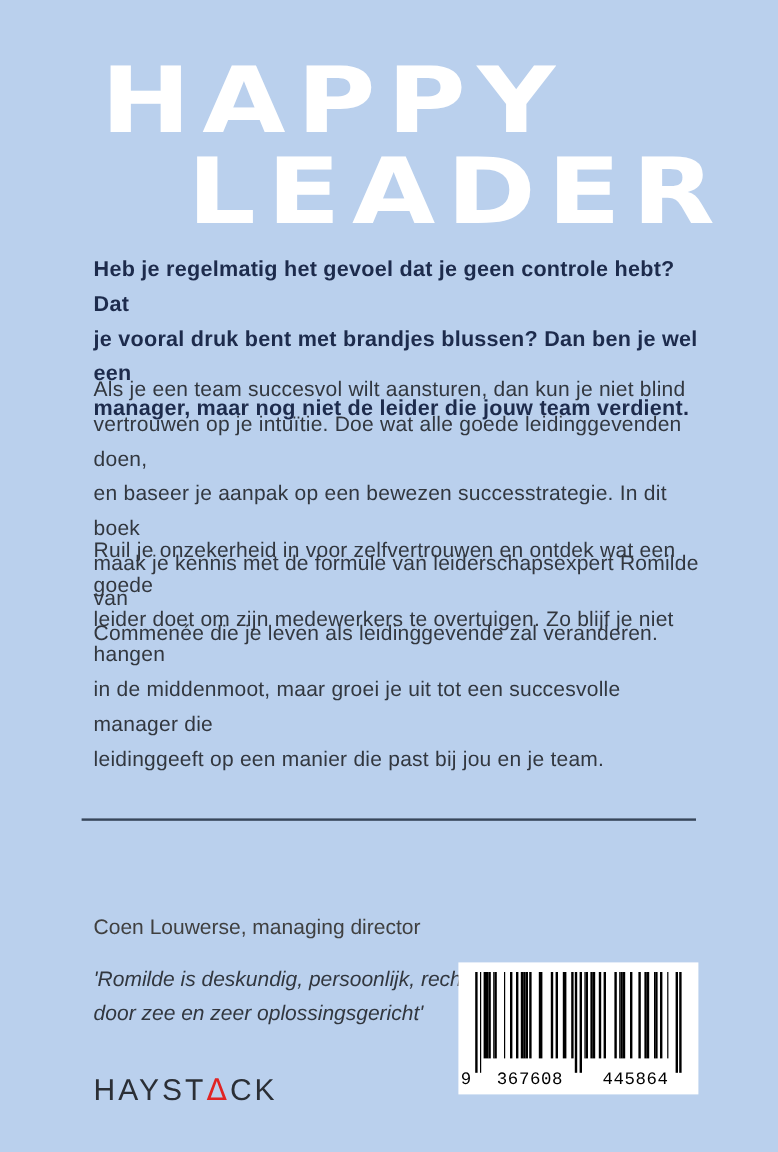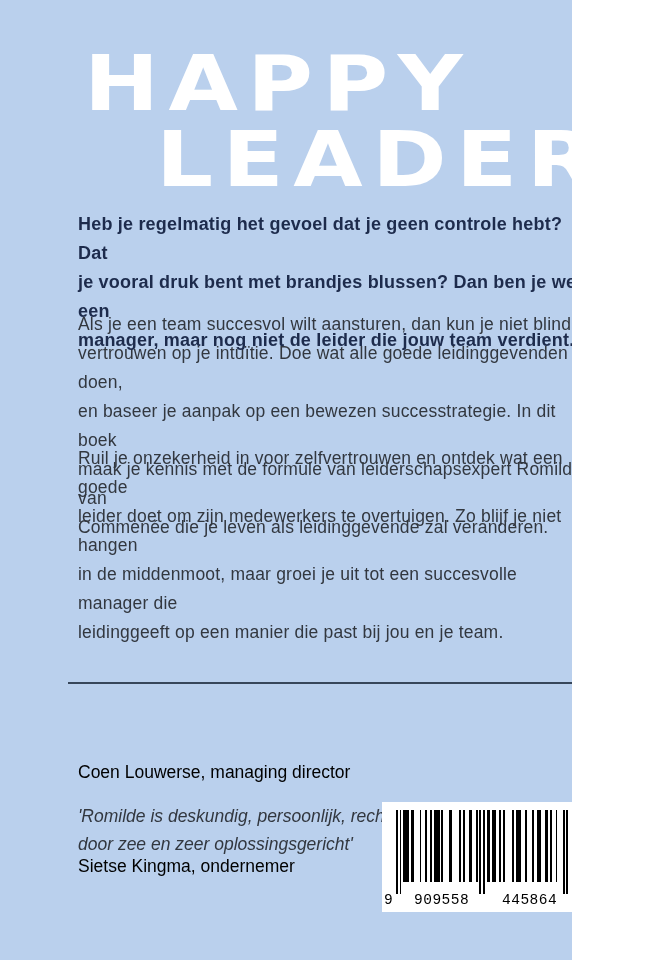--- a/index.html
+++ b/index.html
@@ -1,20 +1,20 @@
 <!DOCTYPE html>
 <html><head>
 <meta charset="utf-8">
 <style>
   html, body { margin: 0; padding: 0; }
   body { width: 648px; height: 960px; font-family: "Liberation Sans", sans-serif; }
 
   .cover {
     position: relative;
-    width: 572px;
+    width: 648px;
     height: 960px;
     background: #bad0ed;
     overflow: hidden;
   }
 
   
   .title-line {
     position: absolute;
     color: #ffffff;
     font-family: "DejaVu Sans", "Liberation Sans", sans-serif;
@@ -63,21 +63,21 @@
     font-size: 17.5px;
     line-height: 28px;
     color: #32373f;
     white-space: pre-line;
   }
   .attribution {
     position: absolute;
     left: 78px;
     width: 400px;
     font-size: 17.5px;
-    color: #000000;
+    color: #404040;
   }
 
   
   .barcode-panel {
     position: absolute;
     left: 382px;
     top: 802px;
     width: 200px;
     height: 110px;
     background: #ffffff;
@@ -143,21 +143,20 @@
 leider doet om zijn medewerkers te overtuigen. Zo blijf je niet hangen
 in de middenmoot, maar groei je uit tot een succesvolle manager die
 leidinggeeft op een manier die past bij jou en je team.</div>
 
   <div class="divider"></div>
 
   <div class="attribution" style="top:762px">Coen Louwerse, managing director</div>
 
   <div class="quote" style="top:802px">'Romilde is deskundig, persoonlijk, recht
 door zee en zeer oplossingsgericht'</div>
-  <div class="attribution" style="top:856px">Sietse Kingma, ondernemer</div>
 
   <div class="barcode-panel">
     <div class="barcode-bars" id="barcode-bars">
         <span style="width: 1.82px; height: 84px; background: rgb(0, 0, 0);"></span>
         <span style="width: 1.82px; height: 84px; background: transparent;"></span>
         <span style="width: 1.82px; height: 84px; background: rgb(0, 0, 0);"></span>
         <span style="width: 1.82px; height: 72px; background: transparent;"></span>
         <span style="width: 1.82px; height: 72px; background: rgb(0, 0, 0);"></span>
         <span style="width: 1.82px; height: 72px; background: rgb(0, 0, 0);"></span>
         <span style="width: 1.82px; height: 72px; background: rgb(0, 0, 0);"></span>
@@ -244,18 +243,21 @@
         <span style="width: 1.82px; height: 72px; background: transparent;"></span>
         <span style="width: 1.82px; height: 72px; background: rgb(0, 0, 0);"></span>
         <span style="width: 1.82px; height: 72px; background: transparent;"></span>
         <span style="width: 1.82px; height: 72px; background: transparent;"></span>
         <span style="width: 1.82px; height: 72px; background: transparent;"></span>
         <span style="width: 1.82px; height: 84px; background: rgb(0, 0, 0);"></span>
         <span style="width: 1.82px; height: 84px; background: transparent;"></span>
         <span style="width: 1.82px; height: 84px; background: rgb(0, 0, 0);"></span>
       </div>
     <span class="bc-digit first">9</span>
-    <span class="bc-digit group1">909558</span>
+    <span class="bc-digit group1">367608</span>
     <span class="bc-digit group2">445864</span>
   </div>
 
+  <div class="logo">
+    <span>HAYST</span><span class="mark">Δ</span><span>CK</span>
+  </div>
 
 </div>
 
 </body></html>

